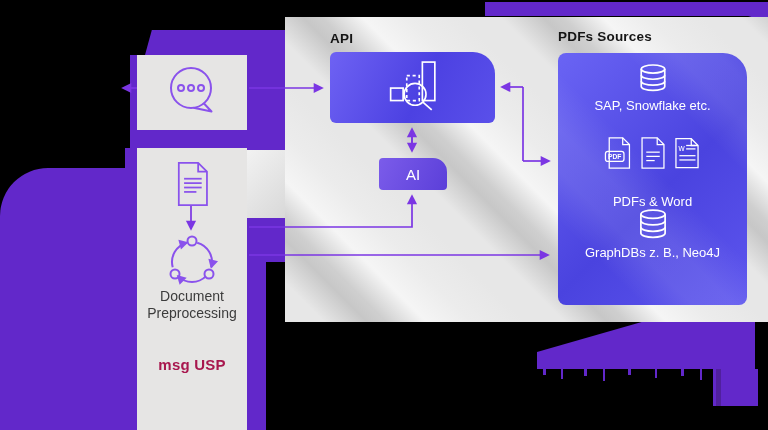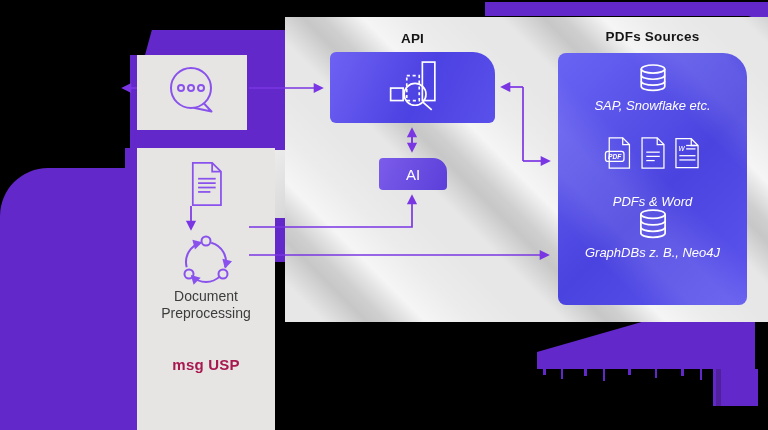--- a/index.html
+++ b/index.html
@@ -28,48 +28,48 @@
 
   
   .panel{left:285px;top:17px;width:483px;height:305px;z-index:2;
       background-color:#e9e9e9;
       background-image:repeating-linear-gradient(45deg,
         #e7e7e7 0px,#e7e7e7 28px,#c7c7c7 58px,#cfcfcf 72px,
         #f5f5f5 100px,#ececec 132px,#e7e7e7 170px);}
 
   
   .heading{position:absolute;z-index:4;color:#151515;font-weight:800;
-      font-size:13.5px;text-align:center;letter-spacing:.2px;}
+      font-size:13.5px;text-align:left;letter-spacing:.2px;}
   .api-title{left:330px;top:31px;width:165px;}
   .ds-title{left:558px;top:29px;width:189px;}
 
   
   .api-box{left:330px;top:52px;width:165px;height:71px;z-index:3;
       border-radius:6px 22px 6px 6px;
       background:linear-gradient(115deg,#6e62f3 0%,#4c41e2 55%,#5a50ea 100%);
       display:flex;align-items:center;justify-content:center;}
   .ai-box{left:379px;top:158px;width:68px;height:32px;z-index:4;
       border-radius:4px 14px 4px 4px;
       background:linear-gradient(115deg,#7b5cea,#5b3fd9);
       display:flex;align-items:center;justify-content:center;
       color:#fff;font-size:15px;font-weight:500;}
   .ds-panel{left:558px;top:53px;width:189px;height:252px;z-index:3;
       border-radius:8px 24px 8px 8px;
       background-image:
         repeating-linear-gradient(45deg,rgba(255,255,255,0) 0 60px,rgba(255,255,255,.10) 95px 125px,rgba(255,255,255,0) 165px),
-        linear-gradient(135deg,#6a64f4 0%,#4a43df 55%,#5d55ee 100%); font-style: italic;}
+        linear-gradient(135deg,#6a64f4 0%,#4a43df 55%,#5d55ee 100%);}
   .ds-item{position:absolute;left:0;right:0;display:flex;justify-content:center;}
   .ds-label{position:absolute;left:0;right:0;text-align:center;color:#fff;
       font-size:13px;font-weight:400;}
 
   
   .gray-box{position:absolute;background:#e6e5e4;z-index:3;}
   .chat-box{left:137px;top:55px;width:110px;height:75px;
       display:flex;align-items:center;justify-content:center;}
-  .prep-box{left:137px;top:148px;width:110px;height:282px;padding-left:28px;}
+  .prep-box{left:137px;top:148px;width:110px;height:282px;}
   .prep-doc{position:absolute;left:50%;transform:translateX(-50%);top:14px;}
   .prep-cycle{position:absolute;left:50%;transform:translateX(-50%);top:86px;}
   .prep-label{position:absolute;left:0;right:0;top:140px;text-align:center;
       color:#3c3c3c;font-size:14px;line-height:1.18;font-weight:400;}
   .brand{position:absolute;left:0;right:0;top:208px;text-align:center;
       color:#a8174e;font-size:15px;font-weight:700;letter-spacing:.2px;}
 
   
   .wires{position:absolute;left:0;top:0;width:768px;height:430px;z-index:6;pointer-events:none;}
 </style>

